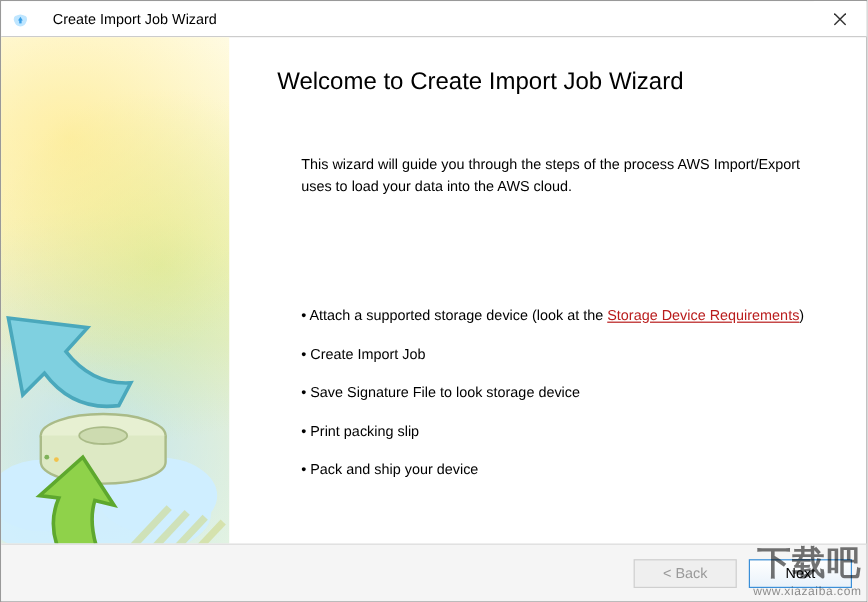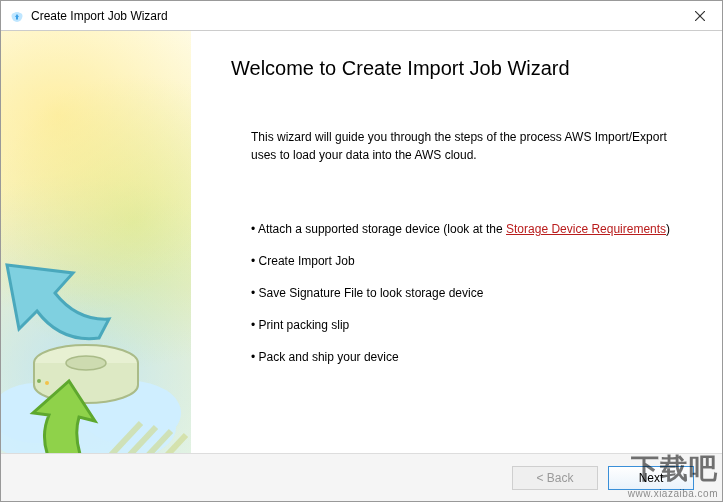--- a/index.html
+++ b/index.html
@@ -1,38 +1,38 @@
 <!DOCTYPE html>
 <html><head>
 <meta charset="utf-8">
 <style>
   * { box-sizing: border-box; margin: 0; padding: 0; }
   html, body { width: 723px; height: 502px; font-family: "Segoe UI", Tahoma, sans-serif; font-size: 12px; color: #000; background: #fff; overflow: hidden; }
   .window { width: 723px; height: 502px; border: 1px solid #999; display: flex; flex-direction: column; background: #fff; position: relative; }
-  .titlebar { height: 30px; display: flex; align-items: center; padding: 0 0 0 8px; border-bottom: 1px solid #ccc; background: #fff; }
+  .titlebar { height: 30px; display: flex; align-items: center; padding: 0 0 0 8px; border-bottom: 1px solid #ccc; background: #fff; gap: 13px; }
   .titlebar-icon { width: 16px; height: 16px; margin-right: 6px; display:flex; align-items:center; justify-content:center; }
   .titlebar-title { flex: 1; font-size: 12px; }
   .titlebar-close { width: 44px; height: 29px; display:flex; align-items:center; justify-content:center; font-size: 14px; color:#333; background:#fff; }
   .body { flex:1; display:flex; }
   .sidebar { width: 190px; position: relative; background:
       radial-gradient(circle at 30% 20%, rgba(255,230,120,0.6) 0%, rgba(255,230,120,0) 55%),
       radial-gradient(circle at 70% 45%, rgba(200,230,120,0.5) 0%, rgba(200,230,120,0) 55%),
       radial-gradient(circle at 40% 80%, rgba(170,220,255,0.65) 0%, rgba(170,220,255,0) 55%),
       linear-gradient(180deg, #fffef2 0%, #fbf8d8 35%, #f4f3c6 60%, #eef7dc 100%);
       overflow:hidden;
   }
   .sidebar svg { position:absolute; bottom:-10px; left:-10px; }
   .content { flex:1; padding: 26px 40px 0 40px; }
   .content h1 { font-size: 20px; font-weight: 400; margin-bottom: 48px; }
-  .intro { font-size: 12px; line-height: 1.5; margin: 0 0 58px 20px; max-width: 420px; }
+  .intro { font-size: 12px; line-height: 1.5; margin: 0 0 92px 20px; max-width: 420px; }
   .steps { margin-left: 20px; }
   .steps li { list-style: none; font-size: 12px; margin-bottom: 18px; }
   .steps li::before { content: "• "; }
   .steps a { color: #b91c1c; text-decoration: underline; }
-  .footer { height: 48px; border-top: 1px solid #ddd; display:flex; justify-content:flex-end; align-items:center; gap:10px; padding: 0 28px; background:#f5f5f5; position: relative; }
+  .footer { height: 48px; border-top: 1px solid #ddd; display:flex; justify-content:flex-end; align-items:center; gap:10px; padding: 0 12px; background:#f5f5f5; position: relative; }
   .btn { min-width: 86px; height: 24px; border: 1px solid #adadad; background: linear-gradient(#f7f7f7,#e8e8e8); font-size: 12px; display:flex; align-items:center; justify-content:center; cursor:pointer; }
   .btn.disabled { color:#9a9a9a; background:#efefef; border-color:#cfcfcf; cursor:default; }
   .btn.primary { border-color:#3a8fd8; background:linear-gradient(#fff,#e9f2fb); }
   .watermark { position:absolute; right:4px; bottom:2px; pointer-events:none; text-align:right; }
   .watermark .wm-main { font-size:28px; font-weight:700; color:rgba(0,0,0,0.55); font-family: "Microsoft YaHei", sans-serif; letter-spacing:1px; }
   .watermark .wm-sub { font-size:10px; color:rgba(0,0,0,0.45); letter-spacing:0.5px; }
 </style>
 </head>
 <body>
 

